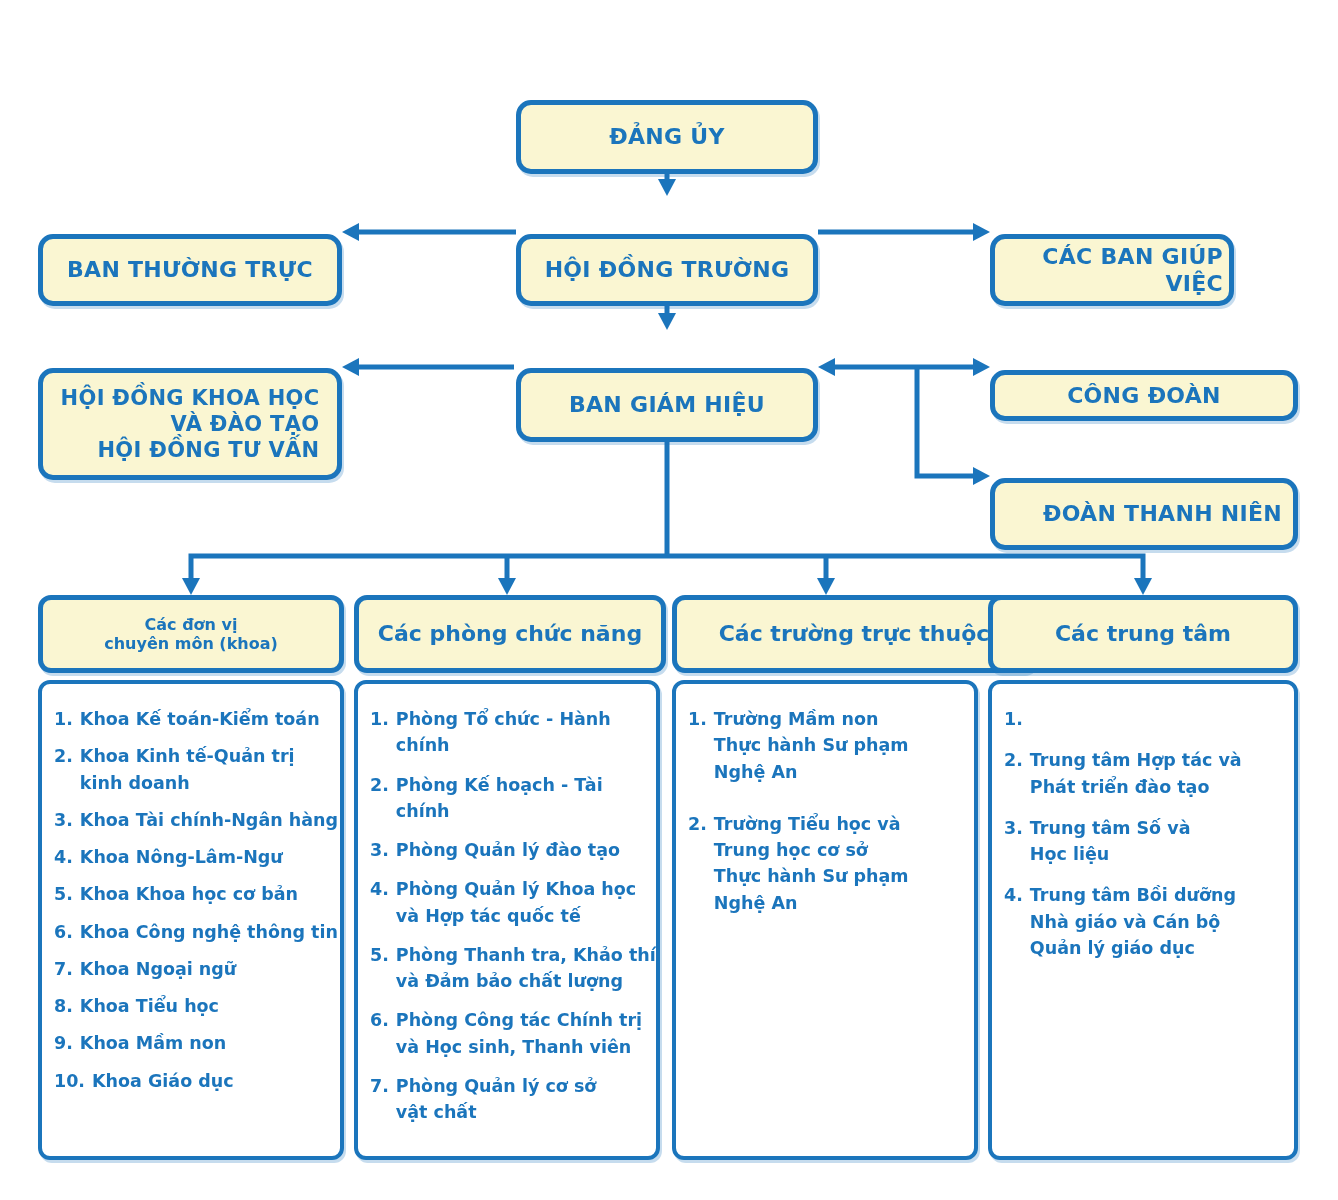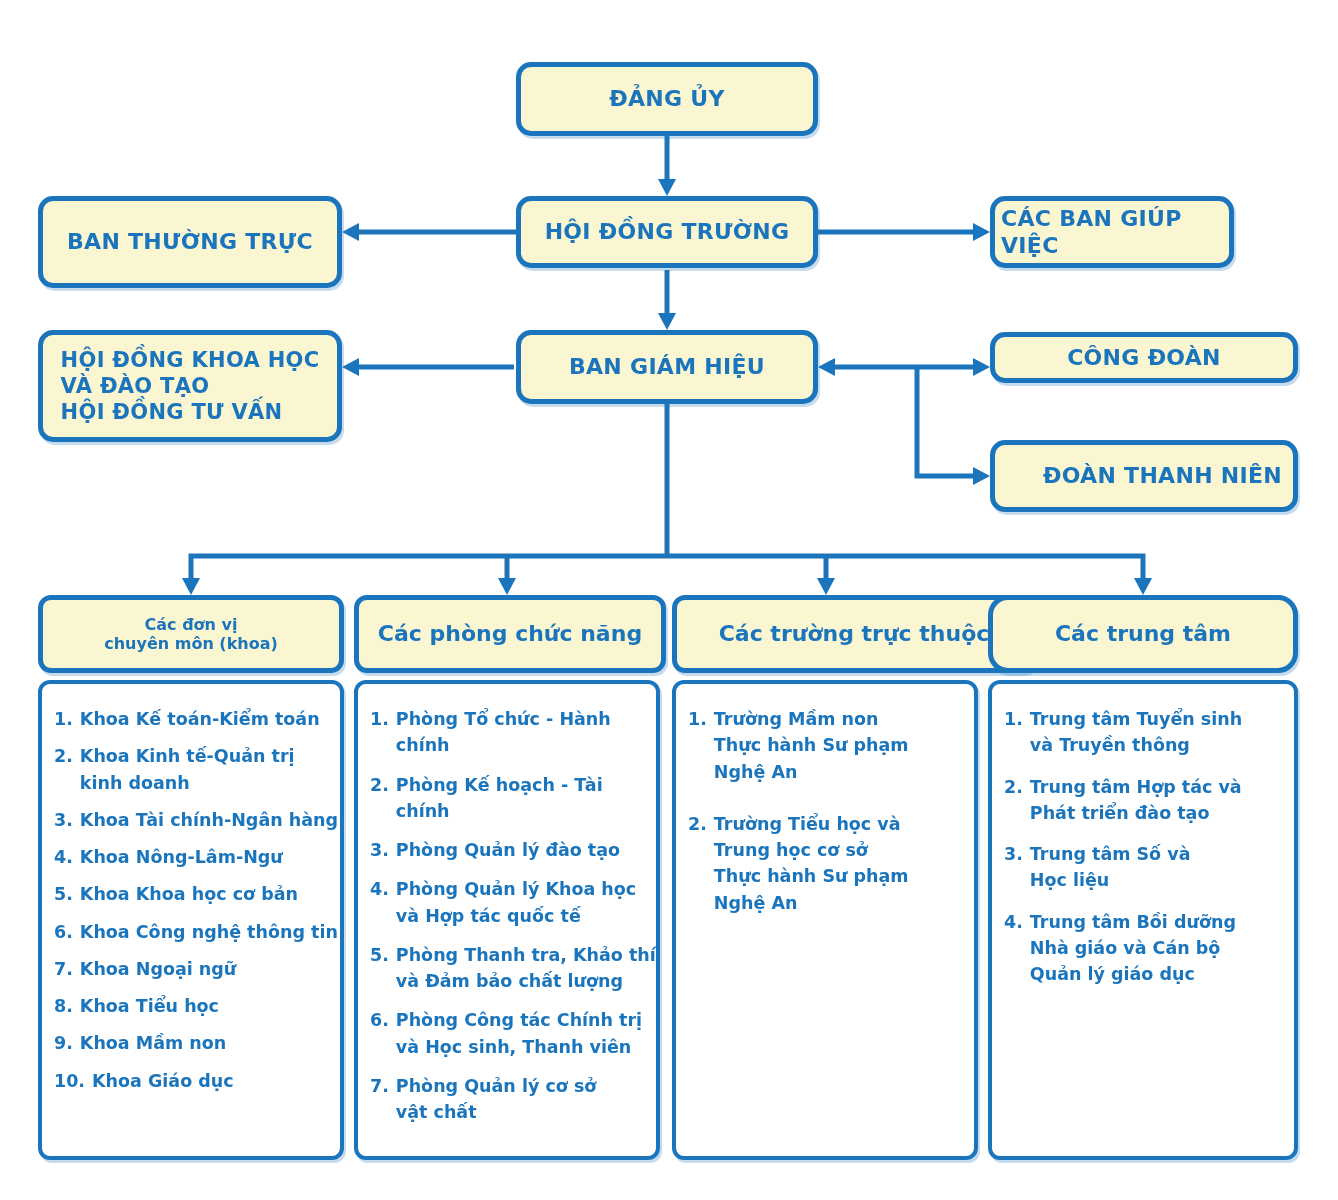--- a/index.html
+++ b/index.html
@@ -33,24 +33,25 @@
   .connectors polygon { fill: var(--blue); stroke: none; }
 
   .box {
     position: absolute;
     background: var(--yellow);
     border: 5px solid var(--blue);
     border-radius: 15px;
     display: flex;
     align-items: center;
     justify-content: center;
-    text-align: left;
+    text-align: right;
     font-weight: bold;
     color: var(--blue);
     box-shadow: 2px 3px 0 rgba(27,117,188,0.25);
+    margin-top: 38px;
   }
   .box .label {
     white-space: pre-line;
     font-size: 22px;
     letter-spacing: 0.3px;
     line-height: 1.25;
     padding: 0 6px;
   }
   .box .label.sm { font-size: 21px; }
 
@@ -139,21 +140,21 @@
     <polygon points="182,578 200,578 191,595"></polygon>
     <polygon points="498,578 516,578 507,595"></polygon>
     <polygon points="817,578 835,578 826,595"></polygon>
     <polygon points="1134,578 1152,578 1143,595"></polygon>
   </svg>
 
   <div class="box" style="left:516px; top:62px; width:302px; height:74px;">
     <div class="label">ĐẢNG ỦY</div>
   </div>
 
-  <div class="box" style="left:38px; top:196px; width:304px; height:92px;">
+  <div class="box" style="left:38px; top:196px; width:304px; height:72px;">
     <div class="label">BAN THƯỜNG TRỰC</div>
   </div>
 
   <div class="box" style="left:516px; top:196px; width:302px; height:72px;">
     <div class="label">HỘI ĐỒNG TRƯỜNG</div>
   </div>
 
   <div class="box" style="left:990px; top:196px; width:244px; height:72px;">
     <div class="label">CÁC BAN GIÚP VIỆC</div>
   </div>
@@ -179,21 +180,21 @@
   <div class="hdr" style="left:38px; width:306px;">
     <div class="label two">Các đơn vị
 chuyên môn (khoa)</div>
   </div>
   <div class="hdr" style="left:354px; width:312px;">
     <div class="label">Các phòng chức năng</div>
   </div>
   <div class="hdr" style="left:672px; width:364px;">
     <div class="label">Các trường trực thuộc</div>
   </div>
-  <div class="hdr" style="left:988px; width:310px;border-radius:20px;">
+  <div class="hdr" style="left:988px; width:310px;">
     <div class="label">Các trung tâm</div>
   </div>
 
   <div class="listbox" style="left:38px; width:306px;">
 
       <div class="item">
         <span class="num">1.</span>
         <span class="text">Khoa Kế toán-Kiểm toán</span>
       </div>
 
@@ -303,22 +304,20 @@
 Trung học cơ sở
 Thực hành Sư phạm
 Nghệ An</span>
       </div>
     </div>
 
   <div class="listbox gap-sm" style="left:988px; width:310px;">
 
       <div class="item">
         <span class="num">1.</span>
-        <span class="text">Trung tâm Tuyển sinh
-và Truyền thông</span>
       </div>
 
       <div class="item">
         <span class="num">2.</span>
         <span class="text">Trung tâm Hợp tác và
 Phát triển đào tạo</span>
       </div>
 
       <div class="item">
         <span class="num">3.</span>

